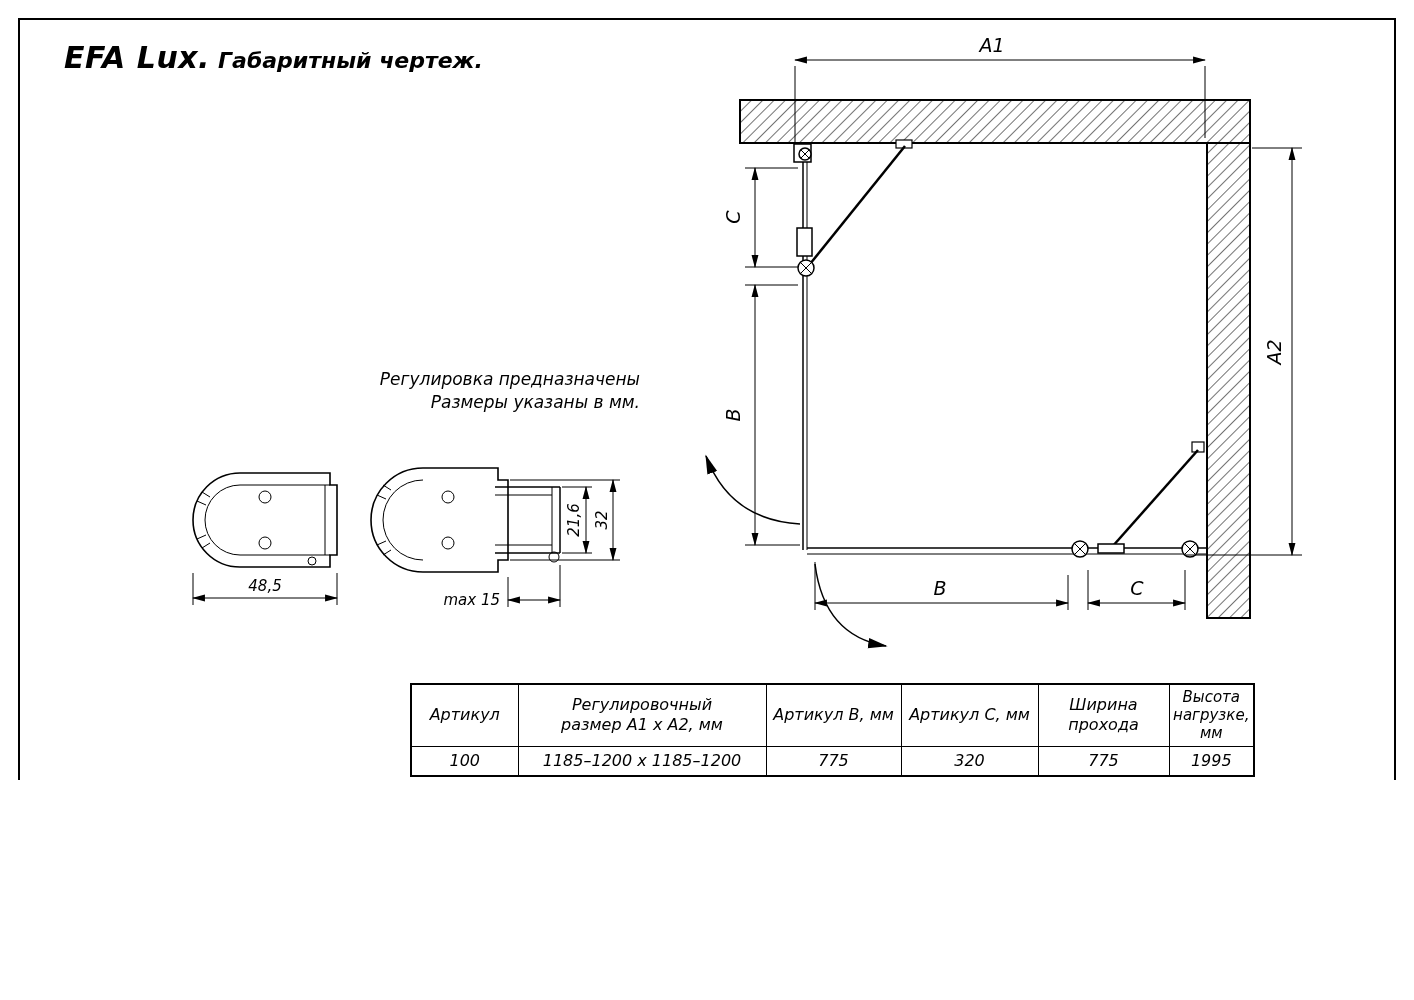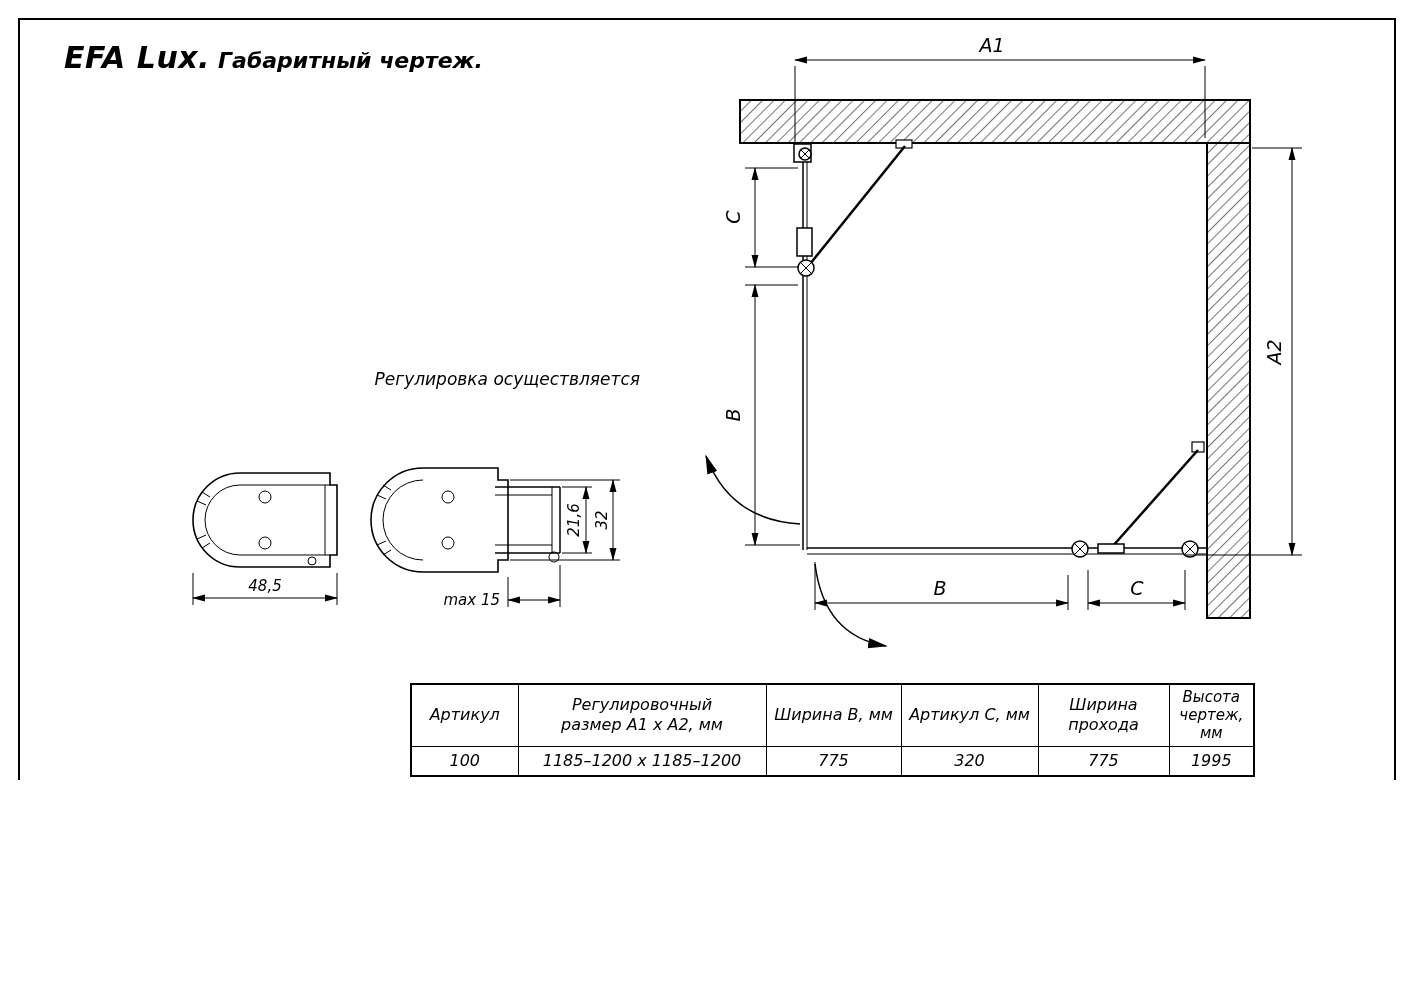--- a/index.html
+++ b/index.html
@@ -43,21 +43,22 @@
 <body>
 
 <div class="sheet">
   <div class="frame"></div>
 
   <div class="title">
     <span class="brand">EFA Lux.</span><span class="subtitle">Габаритный чертеж.</span>
   </div>
 
   <div class="note">
-    <div>Регулировка осуществляется</div>
+    <div>Регулировка предназначены</div>
+    <div>Размеры указаны в мм.</div>
   </div>
 
   <svg class="plan-svg" width="700" height="650" viewBox="0 0 700 650">
     <defs>
       <pattern id="hatch" width="8" height="8" patternUnits="userSpaceOnUse" patternTransform="rotate(45)">
         <line x1="0" y1="0" x2="0" y2="8" stroke="#000" stroke-width="1.1"></line>
       </pattern>
       <marker id="ah" viewBox="0 0 12 8" refX="11" refY="4" markerWidth="13" markerHeight="9" orient="auto-start-reverse">
         <path d="M0,0.8 L12,4 L0,7.2 Z" fill="#000"></path>
       </marker>
@@ -236,26 +237,26 @@
         <col style="width:135px">
       <col style="width:137px">
         <col style="width:131px">
         <col style="width:85px">
     </colgroup>
     <thead>
       <tr>
         <th>Артикул</th>
         <th>Регулировочный
 размер A1 x A2, мм</th>
-        <th>Ширина B, мм</th>
+        <th>Артикул B, мм</th>
         <th>Артикул C, мм</th>
         <th>Ширина
 прохода</th>
         <th>Высота
-чертеж,
+нагрузке,
 мм</th>
       </tr>
     </thead>
     <tbody>
       <tr>
         <td>100</td>
         <td>1185–1200 x 1185–1200</td>
         <td>775</td>
         <td>320</td>
         <td>775</td>

